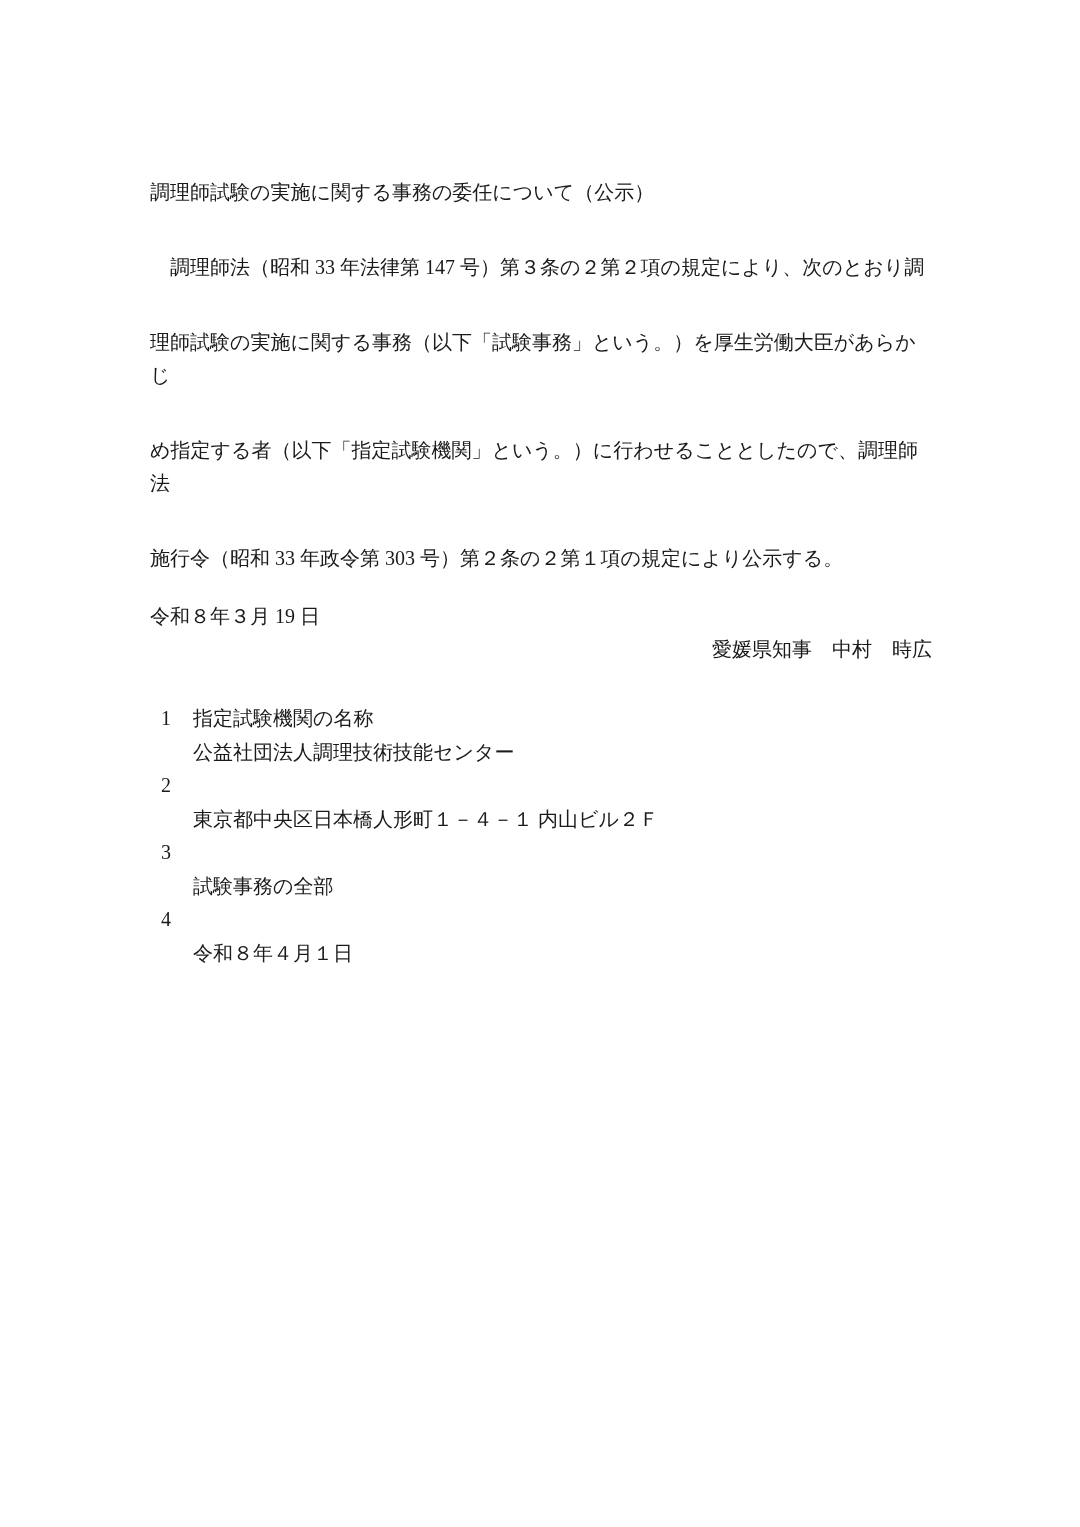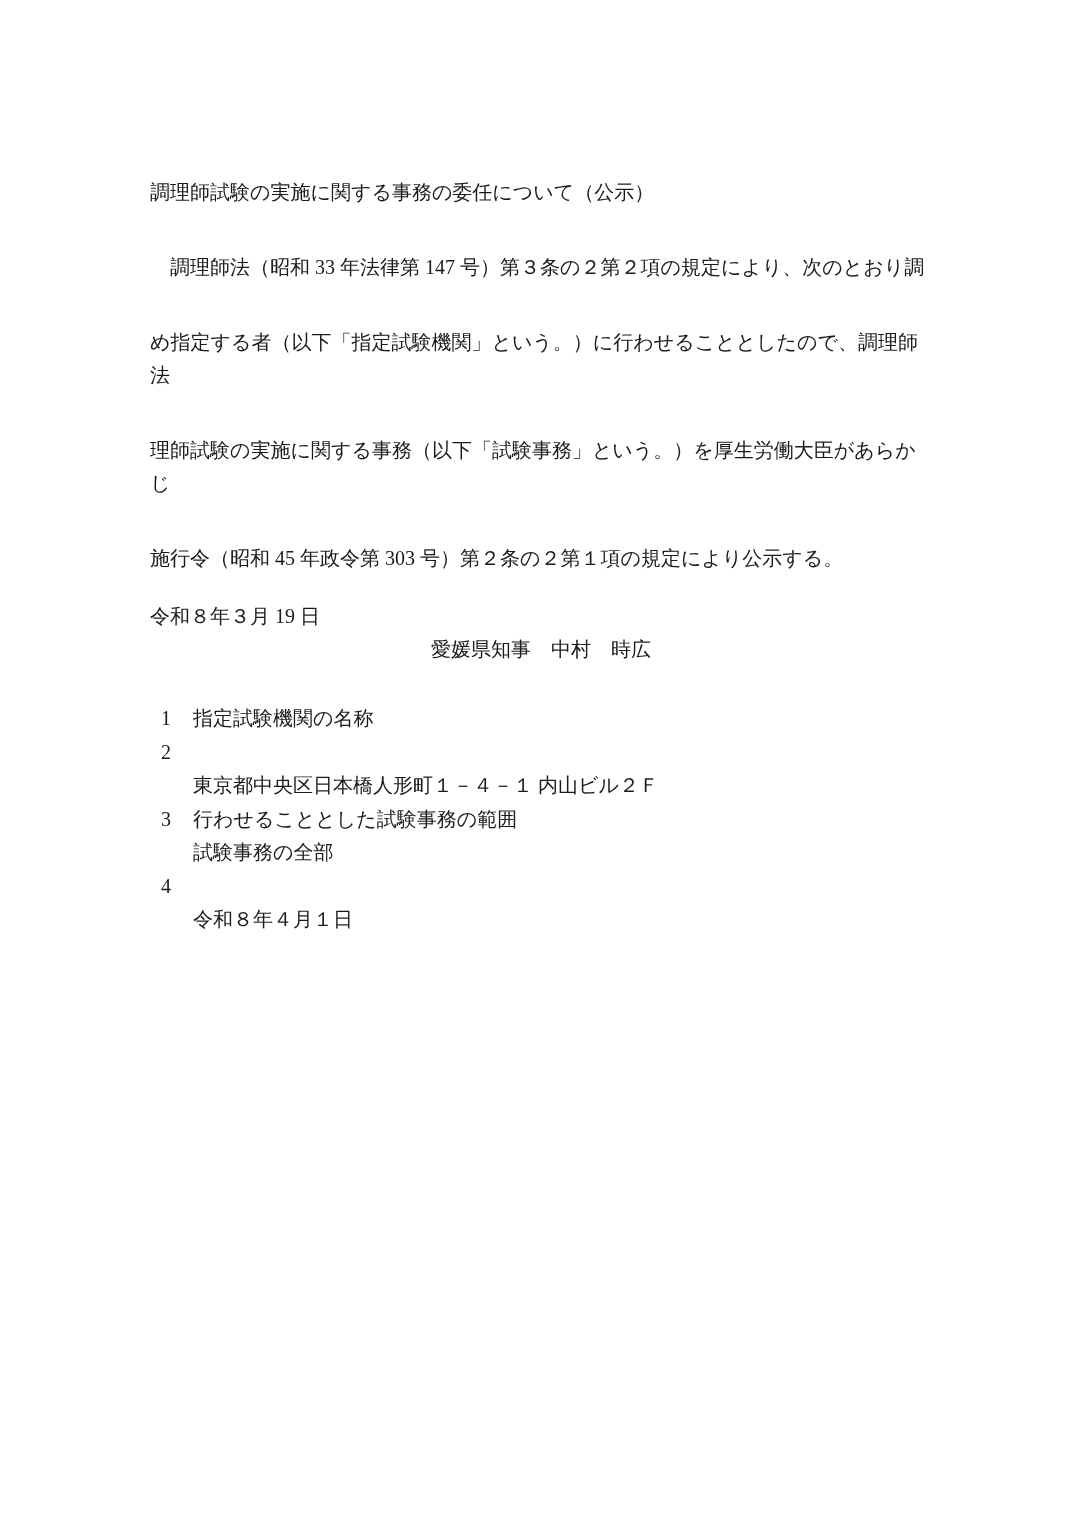--- a/index.html
+++ b/index.html
@@ -28,21 +28,21 @@
   }
   .para-line {
     white-space: pre-wrap;
     margin-top: 42px;
   }
   .date-line {
     white-space: pre-wrap;
     margin-top: 25px;
   }
   .signature-line {
-    text-align: center;
+    text-align: right;
     white-space: pre-wrap;
   }
   .numbered-list {
     margin-top: 36px;
     line-height: 33.5px;
   }
   .item-head {
     display: flex;
     align-items: baseline;
   }
@@ -62,49 +62,49 @@
 </style>
 </head>
 <body>
 
 <div class="page">
 
   <h1 class="doc-title">調理師試験の実施に関する事務の委任について（公示）</h1>
 
   <div>
     <div class="para-line">　調理師法（昭和 33 年法律第 147 号）第３条の２第２項の規定により、次のとおり調</div>
+    <div class="para-line">理師試験の実施に関する事務（以下「試験事務」という。）を厚生労働大臣があらかじ</div>
     <div class="para-line">め指定する者（以下「指定試験機関」という。）に行わせることとしたので、調理師法</div>
-    <div class="para-line">理師試験の実施に関する事務（以下「試験事務」という。）を厚生労働大臣があらかじ</div>
-    <div class="para-line">施行令（昭和 45 年政令第 303 号）第２条の２第１項の規定により公示する。</div>
+    <div class="para-line">施行令（昭和 33 年政令第 303 号）第２条の２第１項の規定により公示する。</div>
   </div>
 
   <div class="date-line">令和８年３月 19 日</div>
 
   <div class="signature-line">愛媛県知事　中村　時広</div>
 
   <div class="numbered-list">
 
     <div class="item">
       <div class="item-head">
         <span class="item-num">1</span>
         <span class="item-label">指定試験機関の名称</span>
       </div>
+      <div class="item-value">公益社団法人調理技術技能センター</div>
     </div>
 
     <div class="item">
       <div class="item-head">
         <span class="item-num">2</span>
       </div>
       <div class="item-value">東京都中央区日本橋人形町１－４－１ 内山ビル２Ｆ</div>
     </div>
 
     <div class="item">
       <div class="item-head">
         <span class="item-num">3</span>
-        <span class="item-label">行わせることとした試験事務の範囲</span>
       </div>
       <div class="item-value">試験事務の全部</div>
     </div>
 
     <div class="item">
       <div class="item-head">
         <span class="item-num">4</span>
       </div>
       <div class="item-value">令和８年４月１日</div>
     </div>

